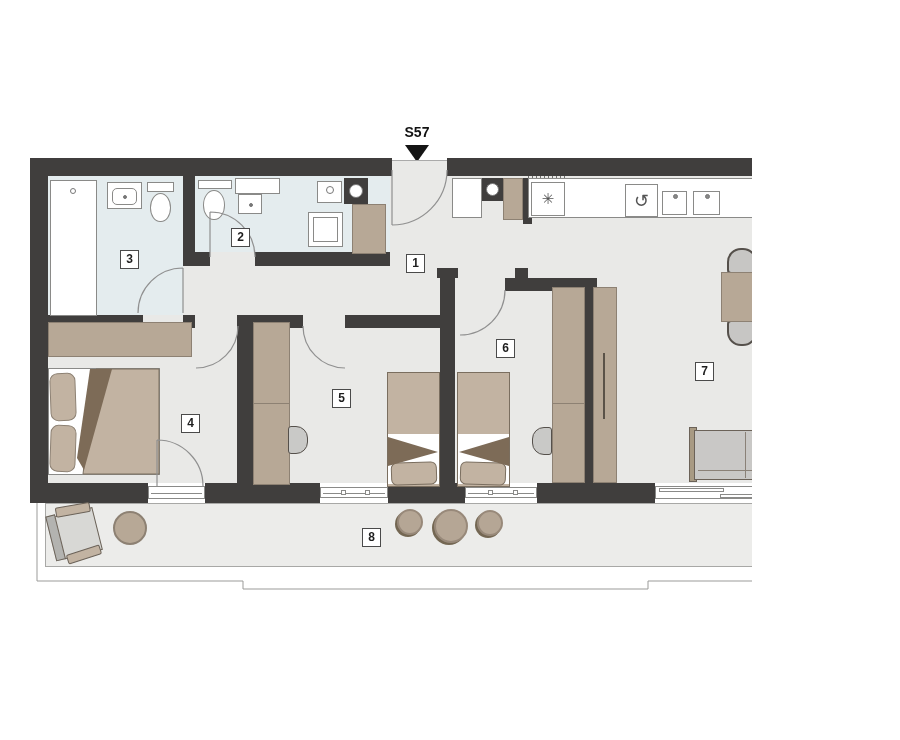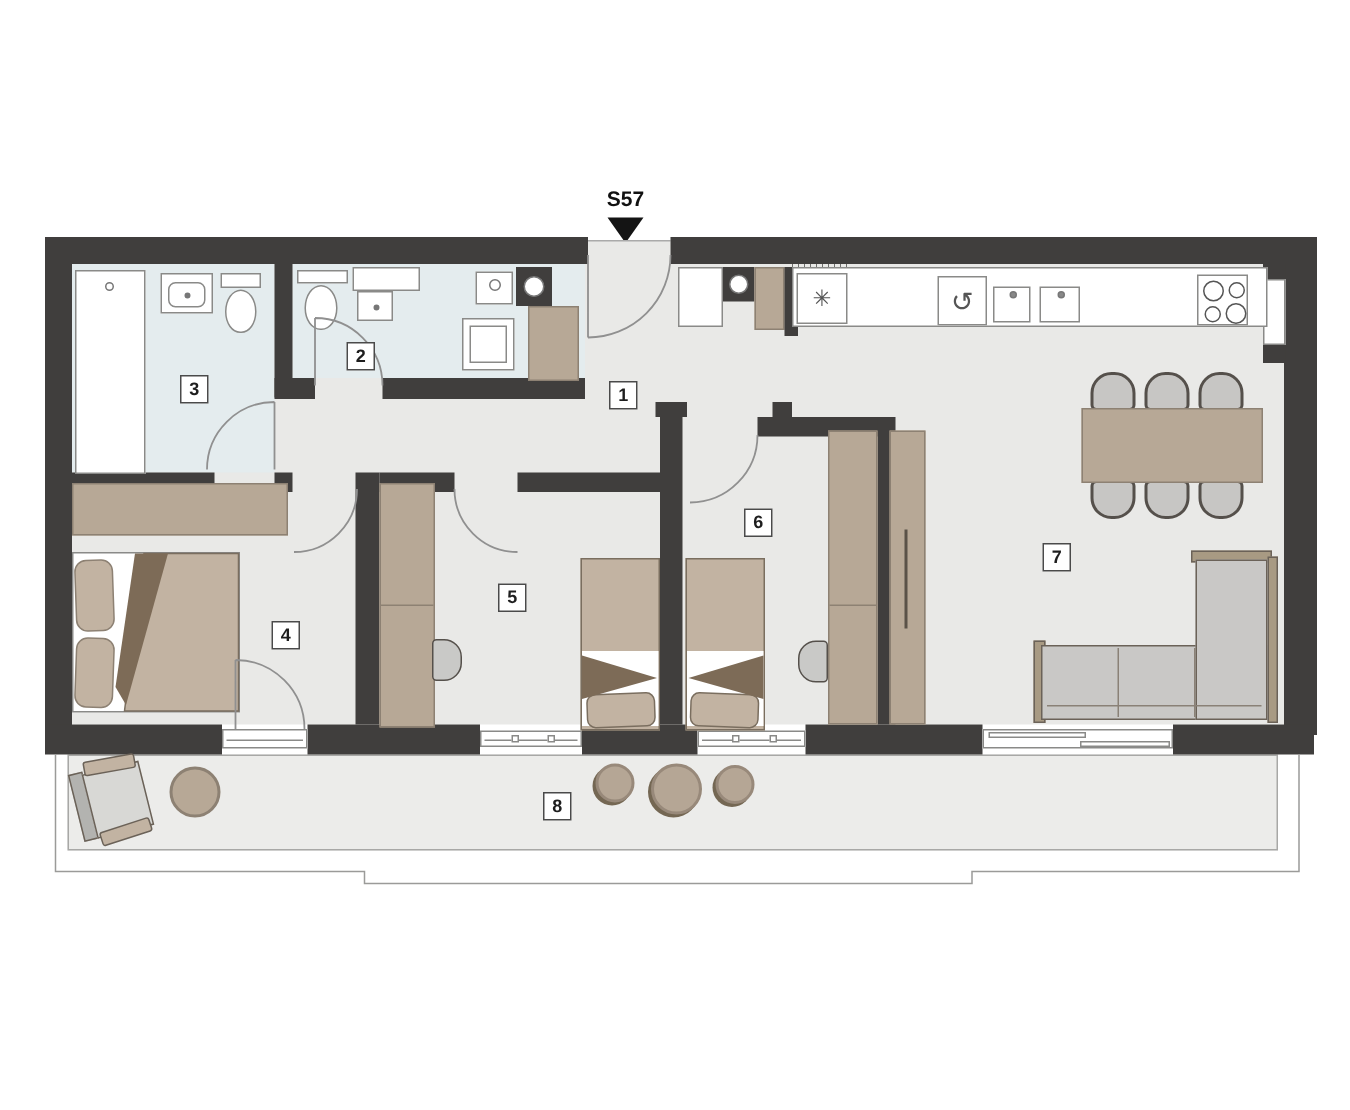--- a/index.html
+++ b/index.html
@@ -1,21 +1,21 @@
 <!DOCTYPE html>
 <html style="--wall: #403e3d; --floor: #e9e9e7; --bath: #e4ecee; --terr: #ececea; --tan: #b7a896; --tan-edge: #8d8173; --bedtan: #c2b3a2; --fold: #7d6b57; --grey: #d8d8d5; --outline: #6b6258; --line: #909090; --ink: #1e1e1e;"><head>
 <meta charset="utf-8">
 <style>
   :root{
     --wall:#403e3d; --floor:#e9e9e7; --bath:#e4ecee; --terr:#ececea;
     --tan:#b7a896; --tan-edge:#8d8173; --bedtan:#c2b3a2; --fold:#7d6b57;
     --grey:#d8d8d5; --outline:#6b6258; --line:#909090; --ink:#1e1e1e;
   }
   html,body{margin:0;padding:0;background:#fff;}
-  #canvas{position:relative;width:900px;height:740px;background:#fff;overflow:hidden;
+  #canvas{position:relative;width:752px;height:740px;background:#fff;overflow:hidden;
           font-family:"Liberation Sans",sans-serif;}
   .abs{position:absolute;}
   .wall{background:var(--wall);}
   .tan{background:var(--tan);border:1px solid var(--tan-edge);box-sizing:border-box;}
   .whitefix{background:#fff;border:1px solid #8a8a88;box-sizing:border-box;}
   .greyfix{background:var(--grey);border:1px solid var(--outline);box-sizing:border-box;}
   .winstrip{background:#fff;border:1px solid #8a8a88;box-sizing:border-box;}
   .winline{position:absolute;left:2px;right:2px;top:50%;height:1px;background:#8a8a88;}
   .tick{position:absolute;width:5px;height:5px;background:#fff;border:1px solid #8a8a88;box-sizing:border-box;top:2px;}
   .label-box{width:17px;height:17px;background:#fff;border:1.5px solid #4a4a4a;box-sizing:content-box;

